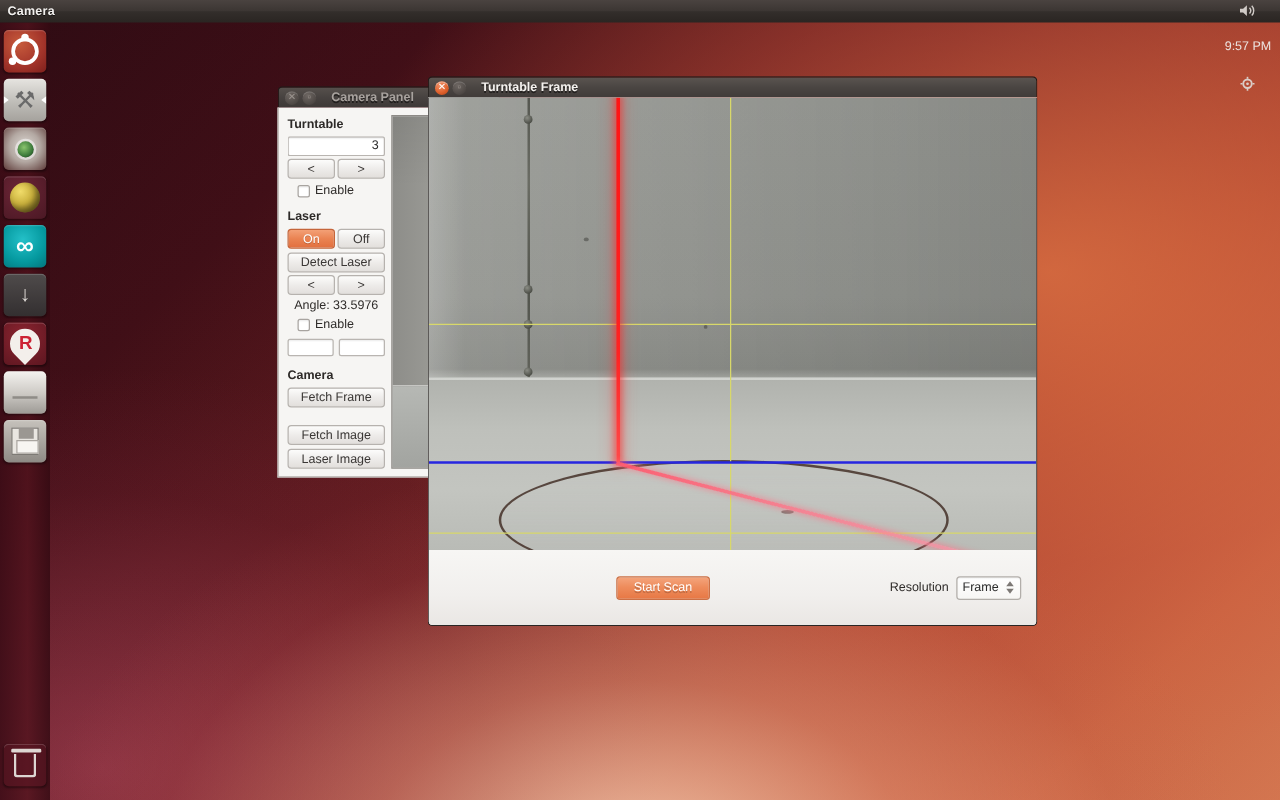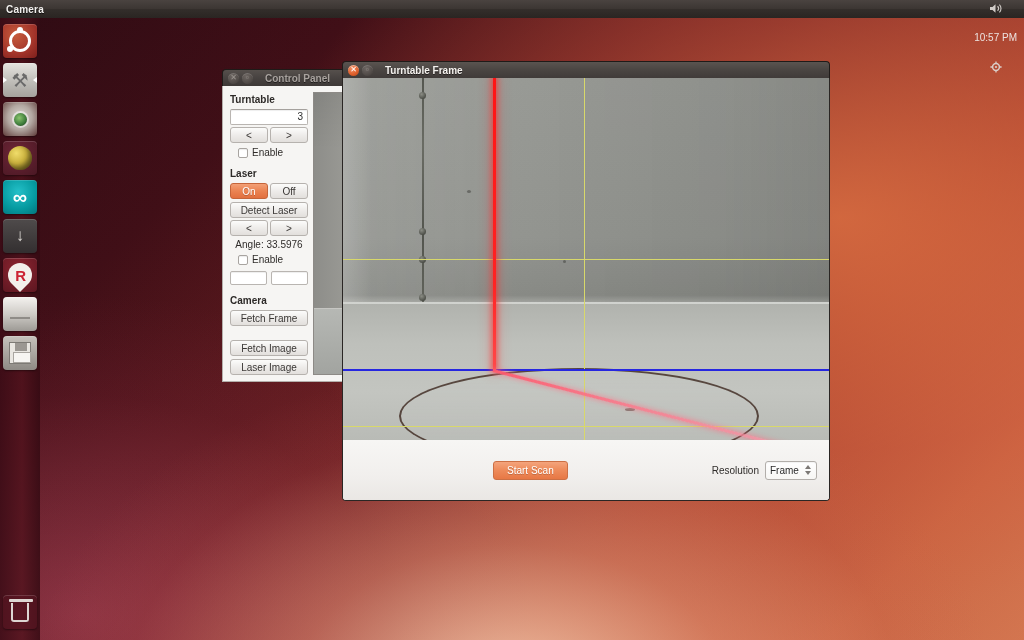--- a/index.html
+++ b/index.html
@@ -564,21 +564,21 @@
         <path d="M1 2 L12 2 L6.5 9.5 Z" fill="none" stroke="#ded9d5" stroke-width="1.3"></path>
       </svg>
     </span>
     <span class="tray-item">
       <svg width="14" height="11" viewBox="0 0 14 11">
         <path d="M1 4 L3.5 4 L6.5 1.2 L6.5 9.8 L3.5 7 L1 7 Z" fill="#ded9d5"></path>
         <path d="M8.6 3.2 A3.4 3.4 0 0 1 8.6 7.8" fill="none" stroke="#ded9d5" stroke-width="1.1"></path>
         <path d="M10.4 1.6 A5.6 5.6 0 0 1 10.4 9.4" fill="none" stroke="#ded9d5" stroke-width="1.1"></path>
       </svg>
     </span>
-    <span class="tray-item clock">10:57 PM</span>
+    <span class="tray-item clock">9:57 PM</span>
     <span class="tray-item">
       <svg width="12" height="12" viewBox="0 0 12 12">
         <circle cx="6" cy="6" r="3.4" fill="none" stroke="#ded9d5" stroke-width="1.5"></circle>
         <circle cx="6" cy="6" r="1.1" fill="#ded9d5"></circle>
         <g stroke="#ded9d5" stroke-width="1.3">
           <line x1="6" y1="0.4" x2="6" y2="2"></line>
           <line x1="6" y1="10" x2="6" y2="11.6"></line>
           <line x1="0.4" y1="6" x2="2" y2="6"></line>
           <line x1="10" y1="6" x2="11.6" y2="6"></line>
         </g>
@@ -621,21 +621,21 @@
   </div>
   <div class="launcher-icon li-trash">
     <span class="can"></span>
   </div>
 </div>
 
 <div class="window" id="control-panel">
   <div class="titlebar inactive">
     <span class="wbtn dim">✕</span>
     <span class="wbtn dim">▫</span>
-    <span class="tb-title">Control Panel</span>
+    <span class="tb-title">Camera Panel</span>
   </div>
   <div class="cp-body">
     <div class="cp-left">
 
       <div class="cp-section">Turntable</div>
       <div class="ctl-field">3</div>
       <div class="btn-row">
         <div class="btn">&lt;</div>
         <div class="btn">&gt;</div>
       </div>

